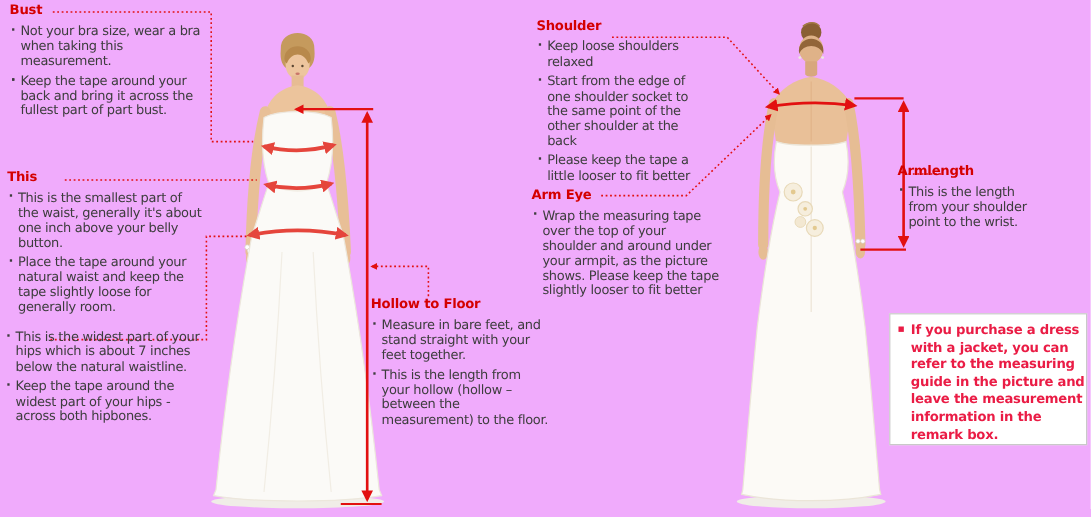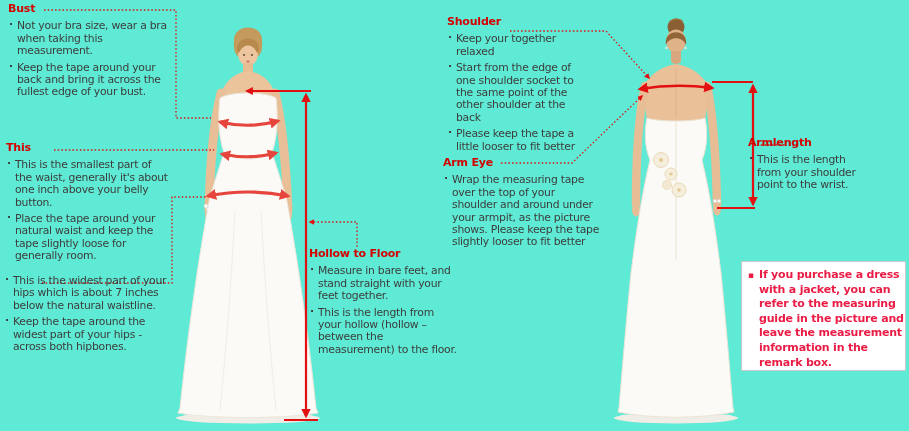--- a/index.html
+++ b/index.html
@@ -1,16 +1,16 @@
 <!DOCTYPE html>
 <html><head>
 <meta charset="utf-8">
 <style>
   html,body{margin:0;padding:0;background:#fff;}
-  #canvas{position:relative;width:909px;height:431px;background:#5eead4;overflow:hidden;
+  #canvas{position:relative;width:909px;height:431px;background:#f0abfc;overflow:hidden;
           font-family:"DejaVu Sans",sans-serif;}
   .layer{position:absolute;left:0;top:0;}
   .sec{position:absolute;font-size:10.8px;line-height:12.4px;letter-spacing:-0.25px;color:#3d3d3d;}
   .hd{font-weight:bold;font-size:11px;letter-spacing:-0.2px;color:#d40000;margin-bottom:5px;}
   .b{position:relative;padding-left:9px;margin-bottom:4px;}
   .d{position:absolute;left:1px;top:-1px;font-weight:bold;color:#3d3d3d;}
   #note-box{position:absolute;left:741px;top:261px;width:165px;height:110px;box-sizing:border-box;
             background:#fff;border:1px solid #c9c9c9;padding:6px 1px 4px 6px;
             font-weight:bold;font-size:11px;line-height:14.6px;letter-spacing:-0.2px;color:#ea1c45;}
   .nb{position:relative;padding-left:11px;}
@@ -127,21 +127,21 @@
       <path d="M712,82 H753" stroke-width="1.8"></path>
       <path d="M753,86 V204" stroke-width="2.2" marker-start="url(#arR)" marker-end="url(#arR)"></path>
       <path d="M717,208 H755" stroke-width="1.8"></path>
     </g>
   </svg>
 
   <div class="sec" style="left:8px;top:3px;width:160px">
     <div class="hd">Bust</div>
     <div class="b"><span class="d">·</span><span>Not your bra size, wear a bra when taking this measurement.</span></div>
     <div class="b"><span class="d">·</span></div>
-    <div class="b"><span class="d">·</span><span>Keep the tape around your back and bring it across the fullest edge of your bust.</span></div>
+    <div class="b"><span class="d">·</span><span>Keep the tape around your back and bring it across the fullest part of part bust.</span></div>
   </div>
 
   <div class="sec" style="left:6px;top:142px;width:163px">
     <div class="hd">This</div>
     <div class="b"><span class="d">·</span><span>This is the smallest part of the waist, generally it's about one inch above your belly button.</span></div>
     <div class="b"><span class="d">·</span><span>Place the tape around your natural waist and keep the tape slightly loose for generally room.</span></div>
   </div>
 
   <div class="sec" style="left:4px;top:275px;width:165px">
     <div class="b"><span class="d">·</span><span>This is the widest part of your hips which is about 7 inches below the natural waistline.</span></div>
@@ -149,21 +149,21 @@
   </div>
 
   <div class="sec" style="left:309px;top:248px;width:150px">
     <div class="hd">Hollow to Floor</div>
     <div class="b"><span class="d">·</span><span>Measure in bare feet, and stand straight with your feet together.</span></div>
     <div class="b"><span class="d">·</span><span>This is the length from your hollow (hollow – between the measurement) to the floor.</span></div>
   </div>
 
   <div class="sec" style="left:447px;top:16px;width:142px">
     <div class="hd">Shoulder</div>
-    <div class="b"><span class="d">·</span><span>Keep your together relaxed</span></div>
+    <div class="b"><span class="d">·</span><span>Keep loose shoulders relaxed</span></div>
     <div class="b"><span class="d">·</span><span>Start from the edge of one shoulder socket to the same point of the other shoulder at the back</span></div>
     <div class="b"><span class="d">·</span><span>Please keep the tape a little looser to fit better</span></div>
   </div>
 
   <div class="sec" style="left:443px;top:157px;width:158px">
     <div class="hd">Arm Eye</div>
     <div class="b"><span class="d">·</span><span>Wrap the measuring tape over the top of your shoulder and around under your armpit, as the picture shows. Please keep the tape slightly looser to fit better</span></div>
   </div>
 
   <div class="sec" style="left:748px;top:137px;width:120px">

